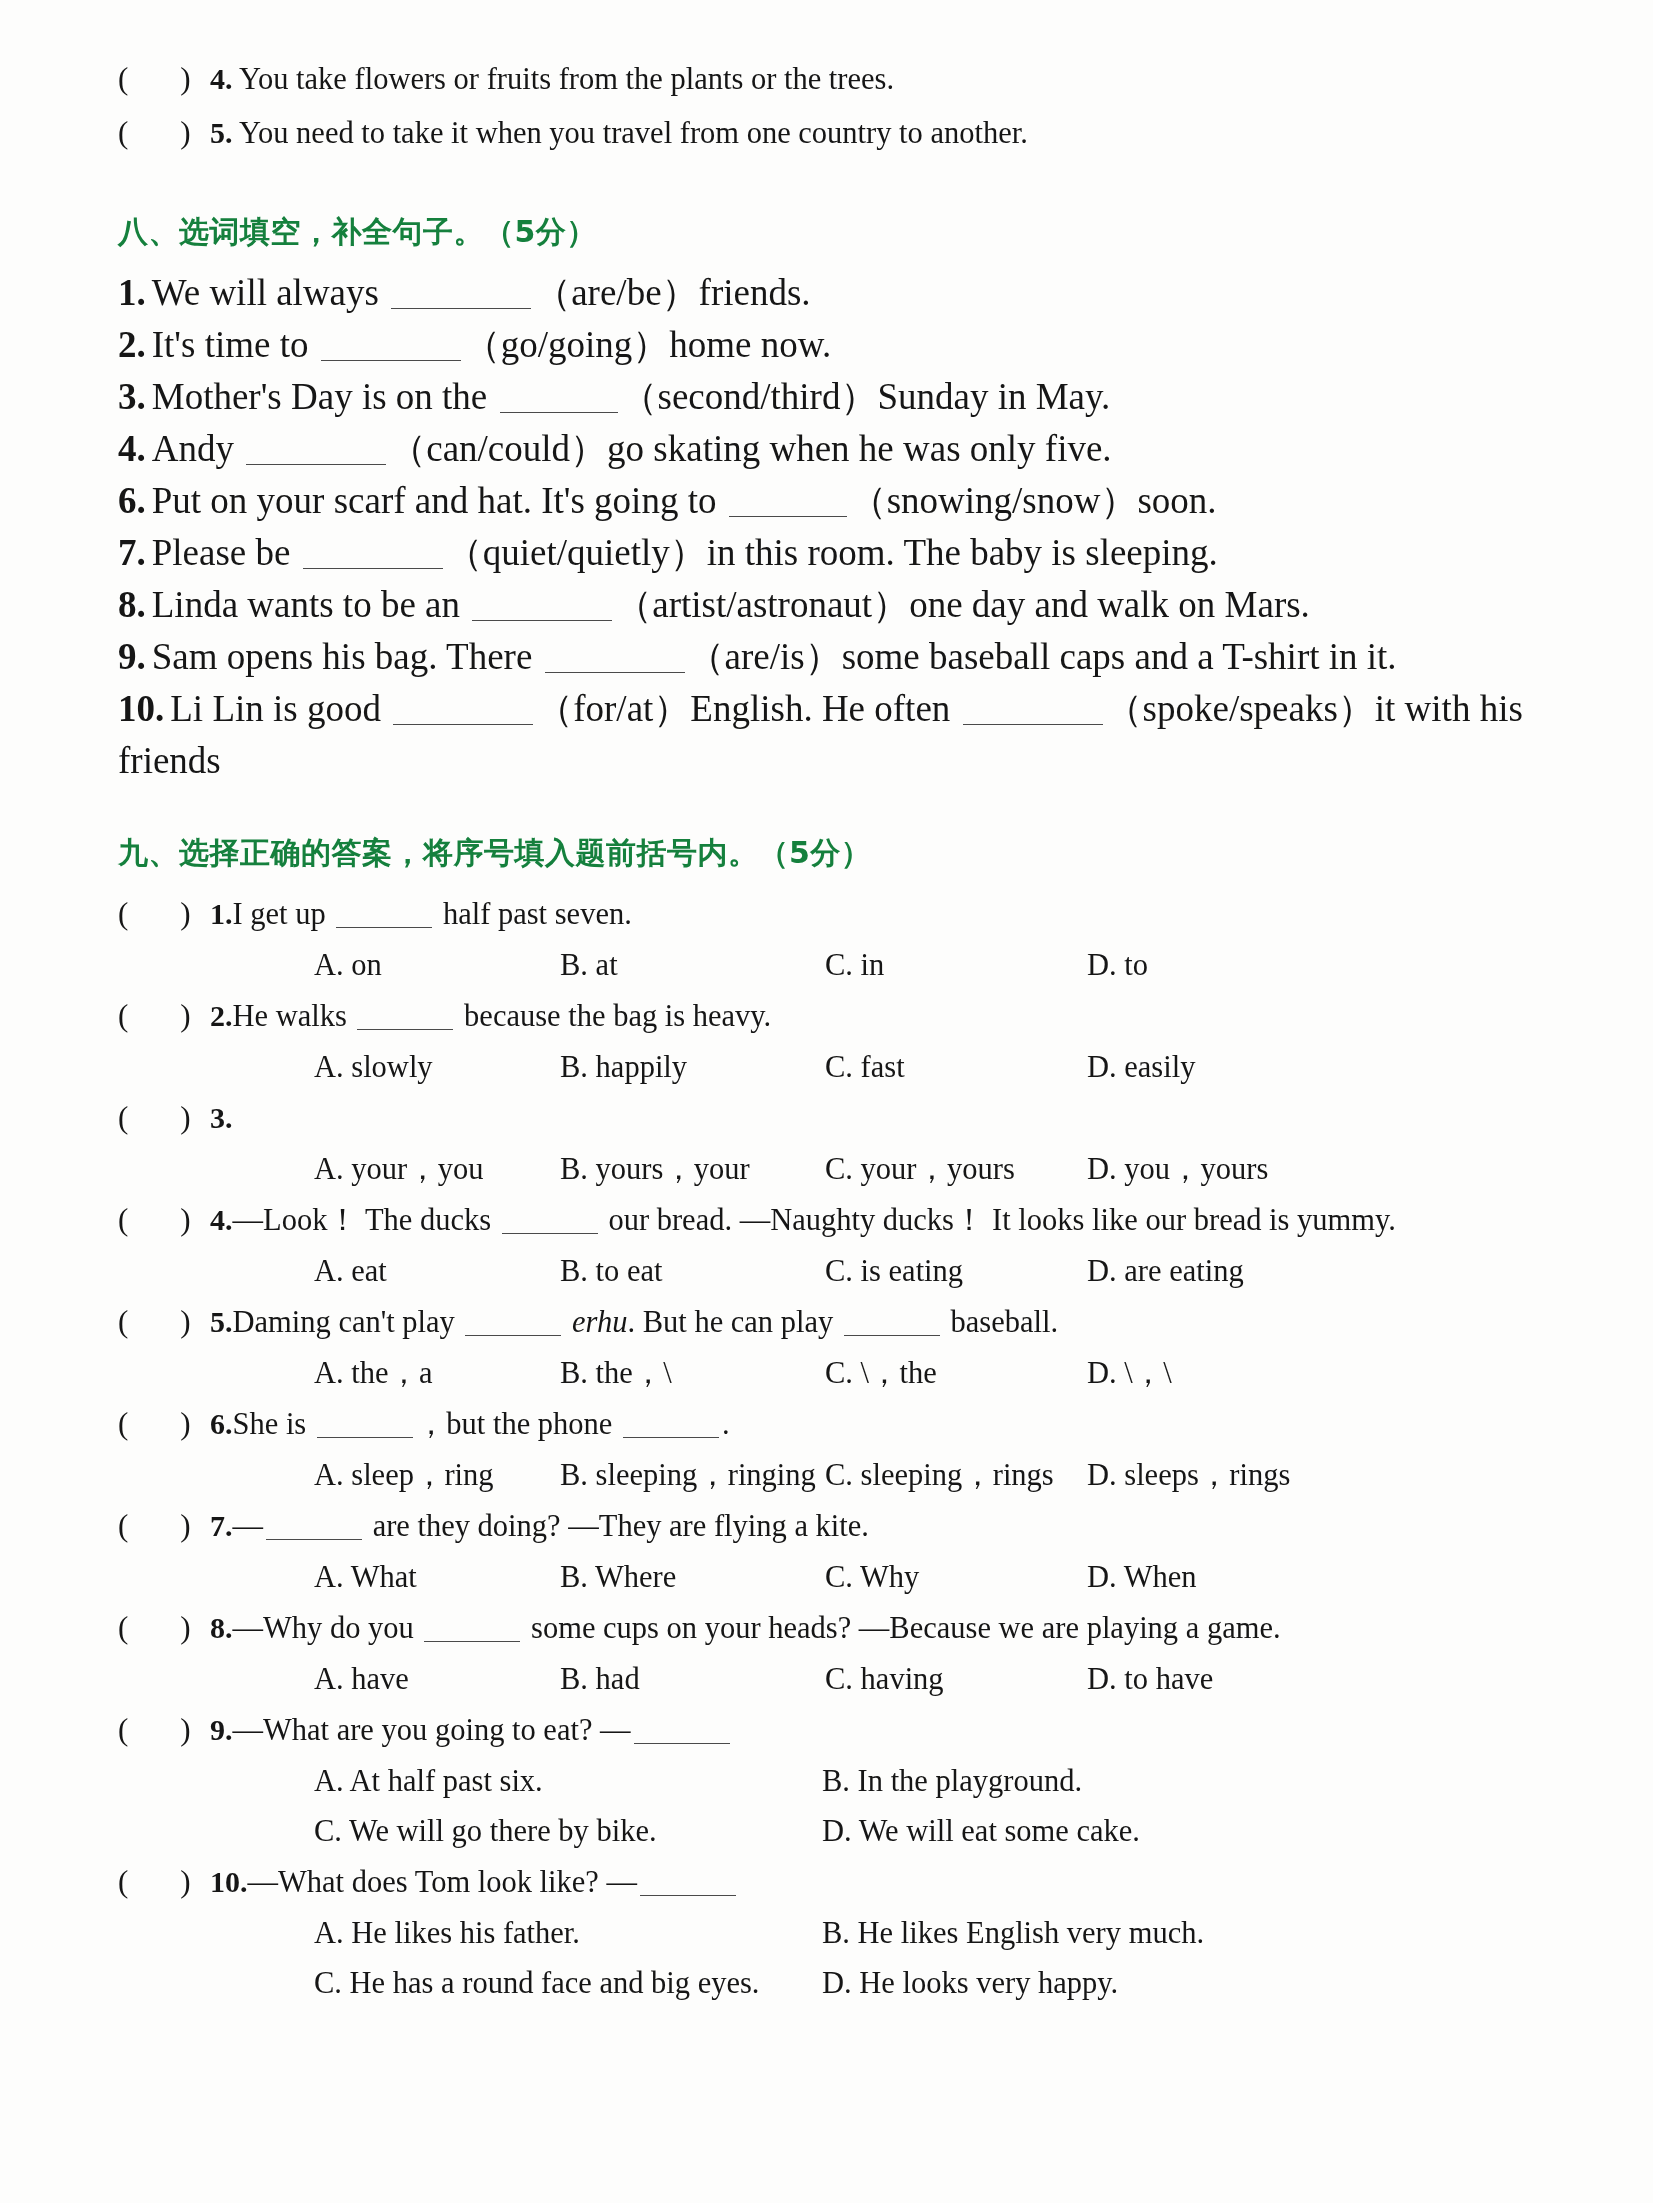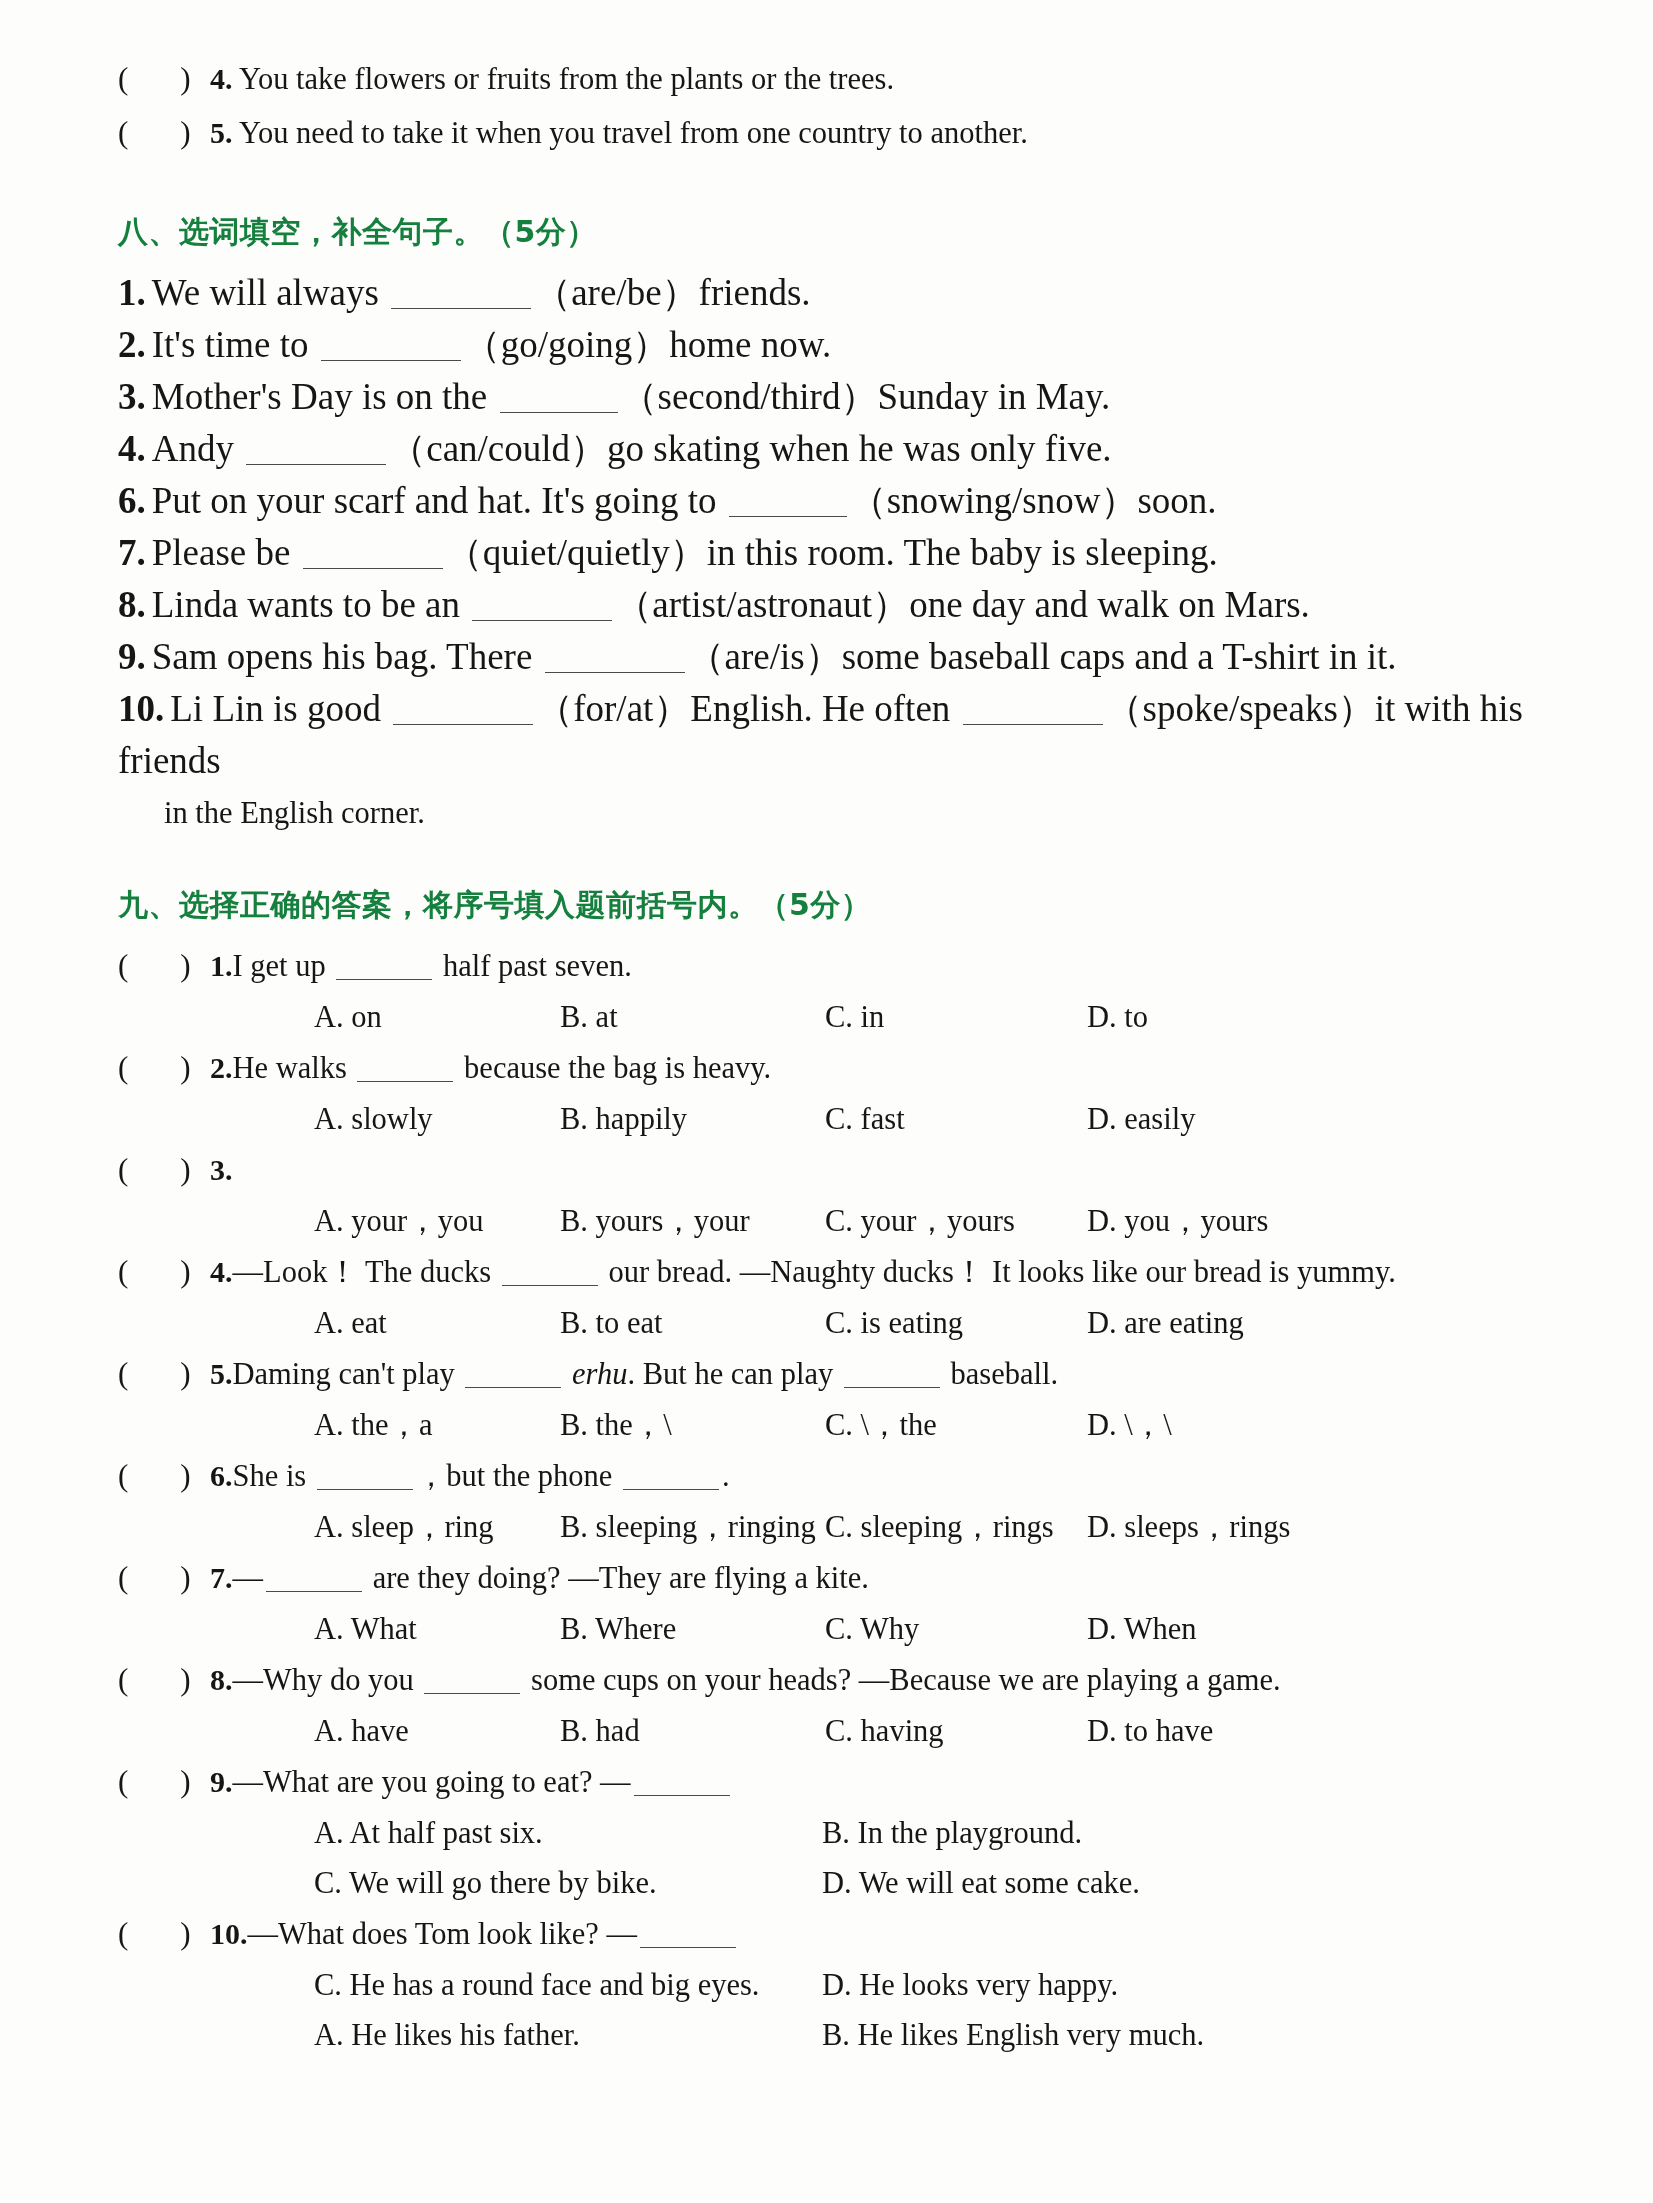--- a/index.html
+++ b/index.html
@@ -140,21 +140,20 @@
     <div id="sec8-items">
         <div class="q8"><span class="lbl">1.</span><span>We will always </span><span class="blank b-lg"></span><span>（are/be）friends.</span></div>
         <div class="q8"><span class="lbl">2.</span><span>It's time to </span><span class="blank b-lg"></span><span>（go/going）home now.</span></div>
         <div class="q8"><span class="lbl">3.</span><span>Mother's Day is on the </span><span class="blank b-md"></span><span>（second/third）Sunday in May.</span></div>
         <div class="q8"><span class="lbl">4.</span><span>Andy </span><span class="blank b-lg"></span><span>（can/could）go skating when he was only five.</span></div>
         <div class="q8"><span class="lbl">6.</span><span>Put on your scarf and hat. It's going to </span><span class="blank b-md"></span><span>（snowing/snow）soon.</span></div>
         <div class="q8"><span class="lbl">7.</span><span>Please be </span><span class="blank b-lg"></span><span>（quiet/quietly）in this room. The baby is sleeping.</span></div>
         <div class="q8"><span class="lbl">8.</span><span>Linda wants to be an </span><span class="blank b-lg"></span><span>（artist/astronaut）one day and walk on Mars.</span></div>
         <div class="q8"><span class="lbl">9.</span><span>Sam opens his bag. There </span><span class="blank b-lg"></span><span>（are/is）some baseball caps and a T-shirt in it.</span></div>
         <div class="q8"><span class="lbl">10.</span><span>Li Lin is good </span><span class="blank b-lg"></span><span>（for/at）English. He often </span><span class="blank b-lg"></span><span>（spoke/speaks）it with his friends</span></div>
-        <div class="q8-cont">in the English corner.</div>
       </div>
 
     <div class="section-head">九、选择正确的答案，将序号填入题前括号内。（5分）</div>
     <div id="sec9-items">
         <div class="qline"><span class="brk"><span>(</span><span style="display: inline-block; width: 52px;"></span><span>)</span></span><span class="num">1.</span><span class="qbody"><span>I get up </span><span class="blank b-sm"></span><span> half past seven.</span></span></div>
         <div class="opts c4"><span class="o">A. on</span><span class="o">B. at</span><span class="o">C. in</span><span class="o">D. to</span></div>
         <div class="qline"><span class="brk"><span>(</span><span style="display: inline-block; width: 52px;"></span><span>)</span></span><span class="num">2.</span><span class="qbody"><span>He walks </span><span class="blank b-sm"></span><span> because the bag is heavy.</span></span></div>
         <div class="opts c4"><span class="o">A. slowly</span><span class="o">B. happily</span><span class="o">C. fast</span><span class="o">D. easily</span></div>
         <div class="qline"><span class="brk"><span>(</span><span style="display: inline-block; width: 52px;"></span><span>)</span></span><span class="num">3.</span></div>
         <div class="opts c4"><span class="o">A. your，you</span><span class="o">B. yours，your</span><span class="o">C. your，yours</span><span class="o">D. you，yours</span></div>
@@ -165,18 +164,18 @@
         <div class="qline"><span class="brk"><span>(</span><span style="display: inline-block; width: 52px;"></span><span>)</span></span><span class="num">6.</span><span class="qbody"><span>She is </span><span class="blank b-sm"></span><span>，but the phone </span><span class="blank b-sm"></span><span>.</span></span></div>
         <div class="opts c4"><span class="o">A. sleep，ring</span><span class="o">B. sleeping，ringing</span><span class="o">C. sleeping，rings</span><span class="o">D. sleeps，rings</span></div>
         <div class="qline"><span class="brk"><span>(</span><span style="display: inline-block; width: 52px;"></span><span>)</span></span><span class="num">7.</span><span class="qbody"><span>—</span><span class="blank b-sm"></span><span> are they doing? —They are flying a kite.</span></span></div>
         <div class="opts c4"><span class="o">A. What</span><span class="o">B. Where</span><span class="o">C. Why</span><span class="o">D. When</span></div>
         <div class="qline"><span class="brk"><span>(</span><span style="display: inline-block; width: 52px;"></span><span>)</span></span><span class="num">8.</span><span class="qbody"><span>—Why do you </span><span class="blank b-sm"></span><span> some cups on your heads? —Because we are playing a game.</span></span></div>
         <div class="opts c4"><span class="o">A. have</span><span class="o">B. had</span><span class="o">C. having</span><span class="o">D. to have</span></div>
         <div class="qline"><span class="brk"><span>(</span><span style="display: inline-block; width: 52px;"></span><span>)</span></span><span class="num">9.</span><span class="qbody"><span>—What are you going to eat? —</span><span class="blank b-sm"></span></span></div>
         <div class="opts c2"><span class="o">A. At half past six.</span><span class="o">B. In the playground.</span></div>
         <div class="opts c2"><span class="o">C. We will go there by bike.</span><span class="o">D. We will eat some cake.</span></div>
         <div class="qline"><span class="brk"><span>(</span><span style="display: inline-block; width: 52px;"></span><span>)</span></span><span class="num">10.</span><span class="qbody"><span>—What does Tom look like? —</span><span class="blank b-sm"></span></span></div>
+        <div class="opts c2"><span class="o">A. He likes his father.</span><span class="o">B. He likes English very much.</span></div>
         <div class="opts c2"><span class="o">C. He has a round face and big eyes.</span><span class="o">D. He looks very happy.</span></div>
-        <div class="opts c2"><span class="o">A. He likes his father.</span><span class="o">B. He likes English very much.</span></div>
       </div>
 
   </div>
 </div>
 
 </body></html>

